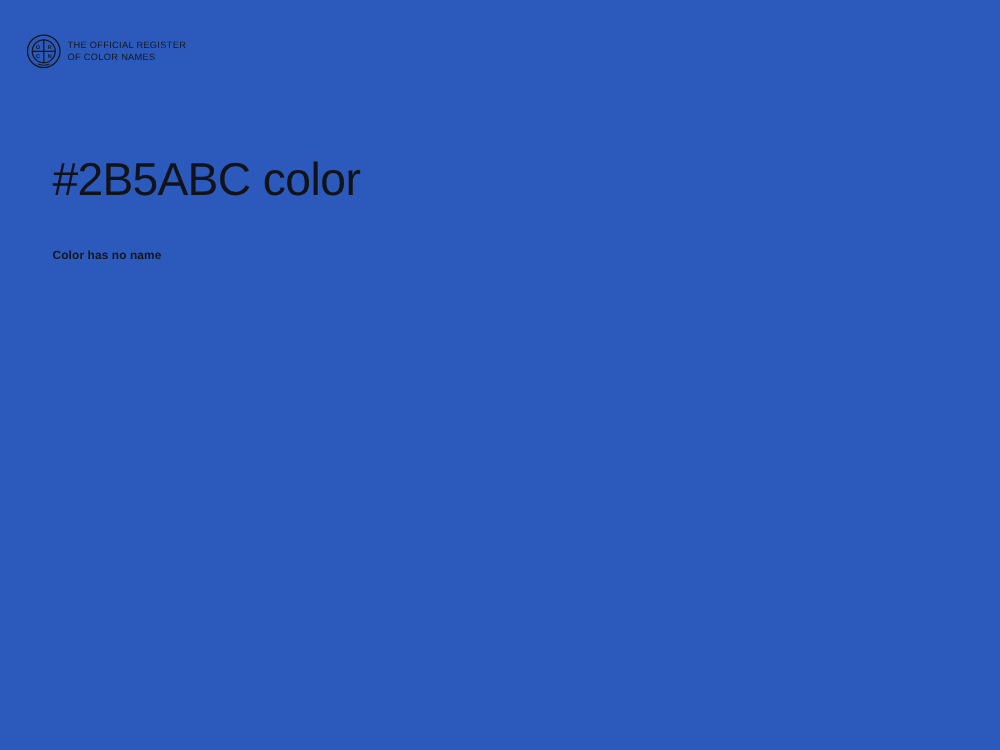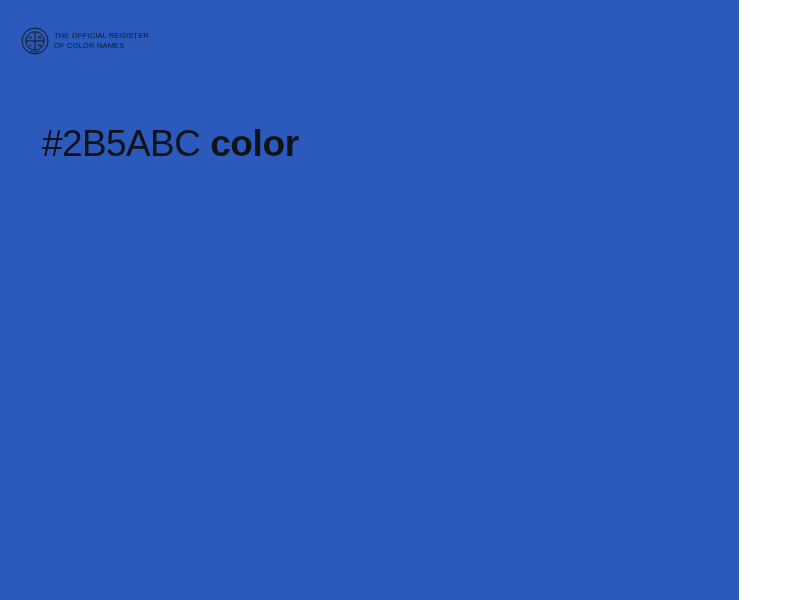--- a/index.html
+++ b/index.html
@@ -9,21 +9,21 @@
   body {
     width: 800px;
     height: 600px;
     overflow: hidden;
     font-family: "Liberation Sans", sans-serif;
     -webkit-font-smoothing: antialiased;
   }
 
   #page {
     position: relative;
-    width: 739px;
+    width: 800px;
     height: 600px;
     background: #2B5ABC;
     box-sizing: border-box;
   }
 
   
   .brand {
     position: absolute;
     left: 21px;
     top: 27px;
@@ -68,21 +68,21 @@
     line-height: 48px;
     font-weight: 400;
     letter-spacing: -0.4px;
     white-space: nowrap;
   }
   .color-title .hex {
     font-weight: 400;
     letter-spacing: -0.6px;
   }
   .color-title .suffix {
-    font-weight: 700;
+    font-weight: 400;
   }
 
   .color-subtitle {
     margin: 0;
     padding-top: 30px;
     color: #14161B;
     font-size: 9.5px;
     line-height: 14px;
     font-weight: 700;
     letter-spacing: 0.1px;
@@ -111,15 +111,16 @@
     <span class="brand-text">
       <span>THE OFFICIAL REGISTER</span>
       <span>OF COLOR NAMES</span>
     </span>
   </a>
 
   <div class="content">
     <h1 class="color-title">
       <span class="hex">#2B5ABC</span><span class="suffix"> color</span>
     </h1>
+    <p class="color-subtitle">Color has no name</p>
   </div>
 
 </div>
 
 </body></html>

